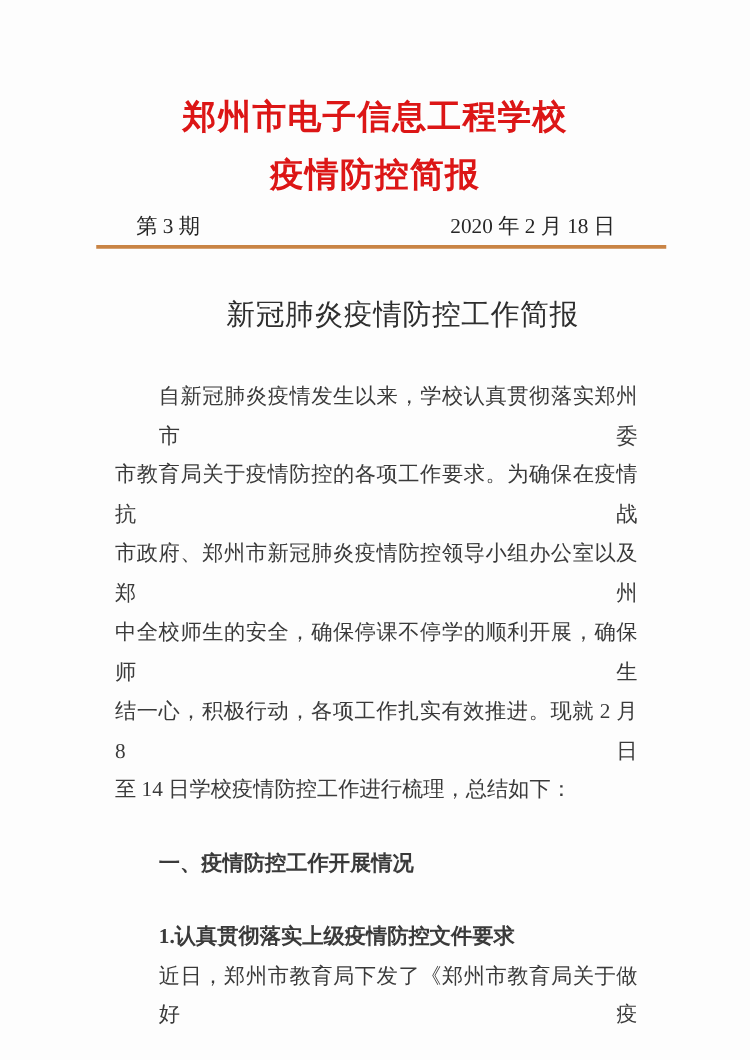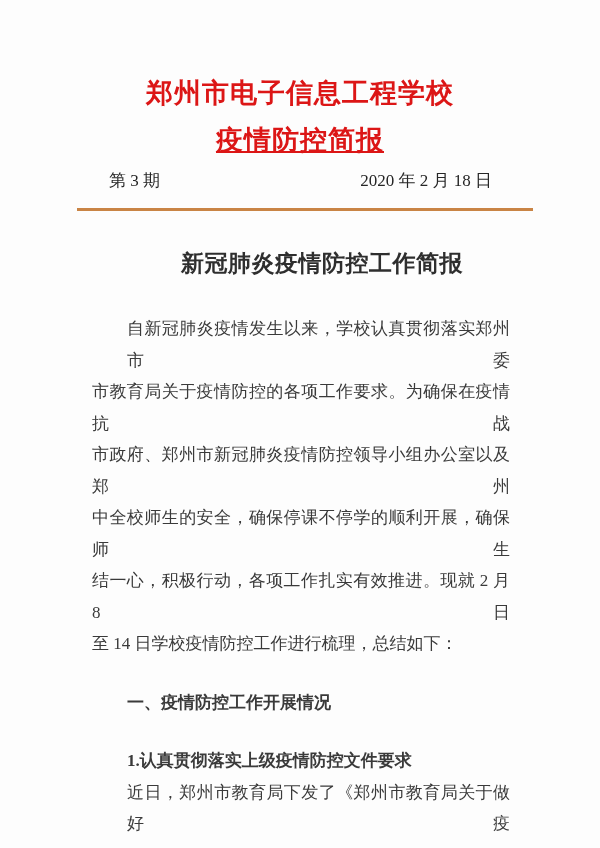--- a/index.html
+++ b/index.html
@@ -29,44 +29,43 @@
     color: var(--title-red);
   }
   .bulletin-title {
     margin: 18px 0 0 0;
     text-align: center;
     font-size: 27px;
     line-height: 28px;
     font-weight: bold;
     letter-spacing: 1px;
     color: var(--title-red);
-    text-decoration: underline;
   }
   .issue-row {
     display: flex;
     justify-content: space-between;
     align-items: baseline;
-    margin: 16px 108px 16px 109px;
+    margin: 16px 108px 4px 109px;
     font-size: 17px;
     line-height: 22px;
     color: #262626;
   }
   .divider {
     margin: 3px 67px 0 77px;
     width: 456px;
     height: 3px;
     background: var(--divider-orange);
     border: none;
   }
   .report-title {
     margin: 38px 0 0 0;
     text-align: center;
     font-size: 23px;
     line-height: 30px;
-    font-weight: bold;
+    font-weight: normal;
     letter-spacing: 0.5px;
     color: #2e2e2e;
     padding-left: 44px;
   }
   .report-subtitle {
     margin: 10px 0 0 0;
     text-align: center;
     font-size: 19px;
     line-height: 24px;
     letter-spacing: 5px;

